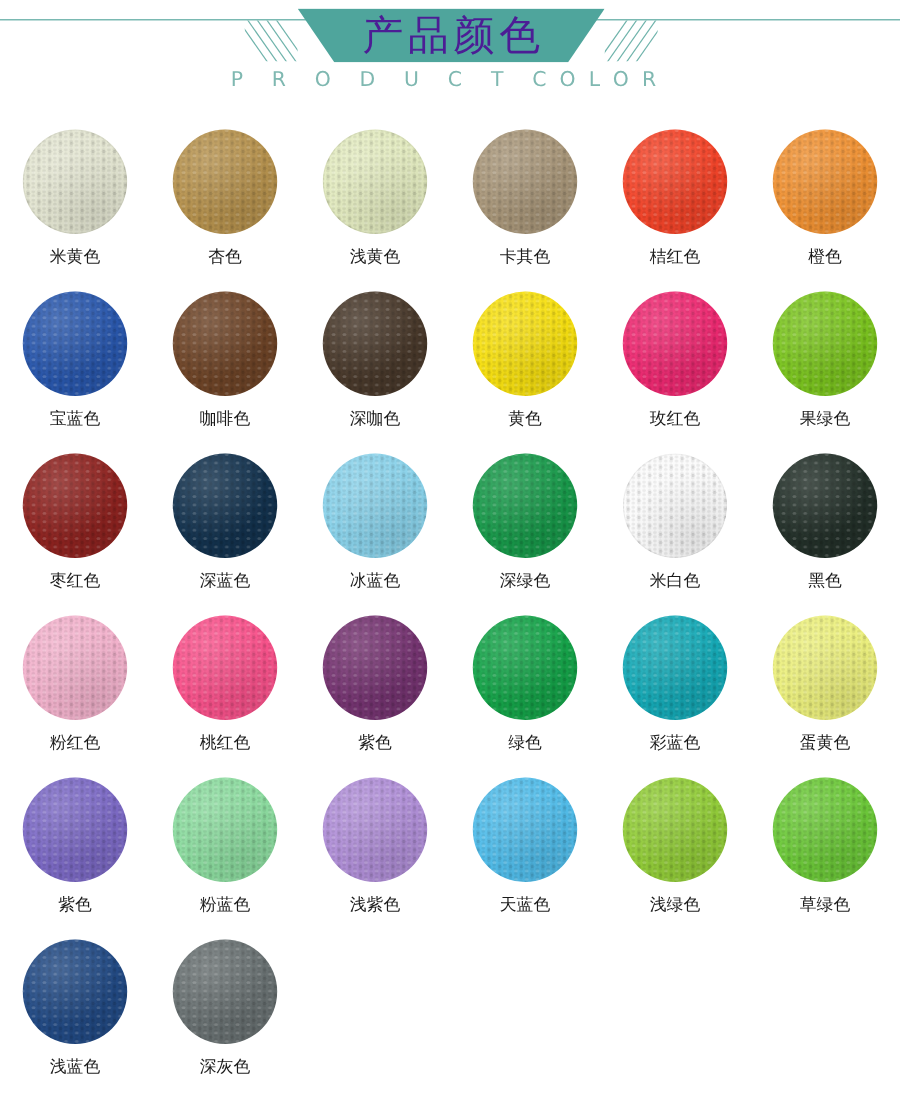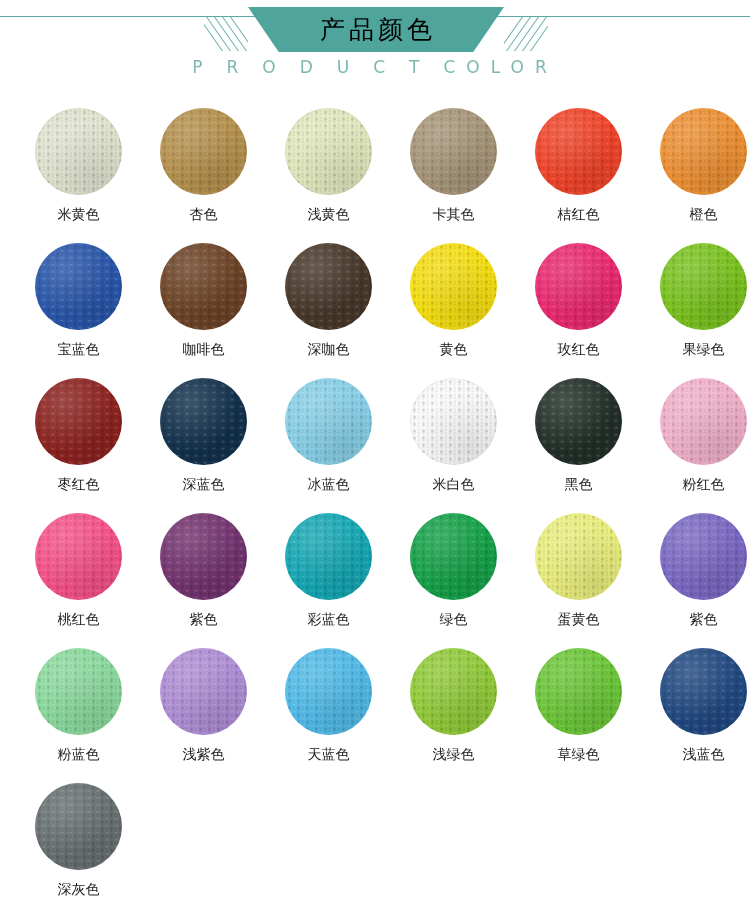--- a/index.html
+++ b/index.html
@@ -36,22 +36,22 @@
     left: 248px;
     width: 256px;
     height: 45px;
     background: #4fa59c;
     clip-path: polygon(0 0, 100% 0, 88% 100%, 12% 100%);
     display: flex;
     align-items: center;
     justify-content: center;
   }
   .banner-title {
-    color: #000000;
-    font-size: 25px;
+    color: #4c1d95;
+    font-size: 34px;
     letter-spacing: 4px;
     line-height: 1;
     padding-left: 4px;
     white-space: nowrap;
   }
   .hatch {
     position: absolute;
     top: 17px;
     height: 34px;
     width: 44px;
@@ -84,21 +84,21 @@
     font-size: 17px;
     letter-spacing: 11px;
     white-space: nowrap;
   }
   .subtitle .gap { letter-spacing: 24px; }
 
   
   .grid {
     position: absolute;
     top: 99px;
-    left: 16px;
+    left: 0;
     width: 704px;
     display: grid;
     grid-template-columns: repeat(6, 125px);
     grid-auto-rows: 135px;
   }
   .swatch-cell {
     position: relative;
     display: flex;
     flex-direction: column;
     align-items: center;
@@ -273,20 +273,27 @@
       <div class="label">深蓝色</div>
     </div>
     <div class="swatch-cell">
       <div class="disc" style="background: rgb(138, 210, 234);">
         <div class="tex"></div>
         <div class="sheen"></div>
       </div>
       <div class="label">冰蓝色</div>
     </div>
     <div class="swatch-cell">
+      <div class="disc" style="background: rgb(25, 154, 75);">
+        <div class="tex"></div>
+        <div class="sheen"></div>
+      </div>
+      <div class="label">深绿色</div>
+    </div>
+    <div class="swatch-cell">
       <div class="disc light-edge" style="background: rgb(251, 251, 251);">
         <div class="tex"></div>
         <div class="sheen"></div>
       </div>
       <div class="label">米白色</div>
     </div>
     <div class="swatch-cell">
       <div class="disc" style="background: rgb(36, 49, 42);">
         <div class="tex"></div>
         <div class="sheen"></div>
@@ -308,34 +315,34 @@
       <div class="label">桃红色</div>
     </div>
     <div class="swatch-cell">
       <div class="disc" style="background: rgb(118, 53, 114);">
         <div class="tex"></div>
         <div class="sheen"></div>
       </div>
       <div class="label">紫色</div>
     </div>
     <div class="swatch-cell">
+      <div class="disc" style="background: rgb(22, 164, 74);">
+        <div class="tex"></div>
+        <div class="sheen"></div>
+      </div>
+      <div class="label">绿色</div>
+    </div>
+    <div class="swatch-cell">
       <div class="disc" style="background: rgb(22, 170, 183);">
         <div class="tex"></div>
         <div class="sheen"></div>
       </div>
       <div class="label">彩蓝色</div>
     </div>
     <div class="swatch-cell">
-      <div class="disc" style="background: rgb(22, 164, 74);">
-        <div class="tex"></div>
-        <div class="sheen"></div>
-      </div>
-      <div class="label">绿色</div>
-    </div>
-    <div class="swatch-cell">
       <div class="disc" style="background: rgb(236, 240, 126);">
         <div class="tex"></div>
         <div class="sheen"></div>
       </div>
       <div class="label">蛋黄色</div>
     </div>
     <div class="swatch-cell">
       <div class="disc" style="background: rgb(125, 107, 198);">
         <div class="tex"></div>
         <div class="sheen"></div>

